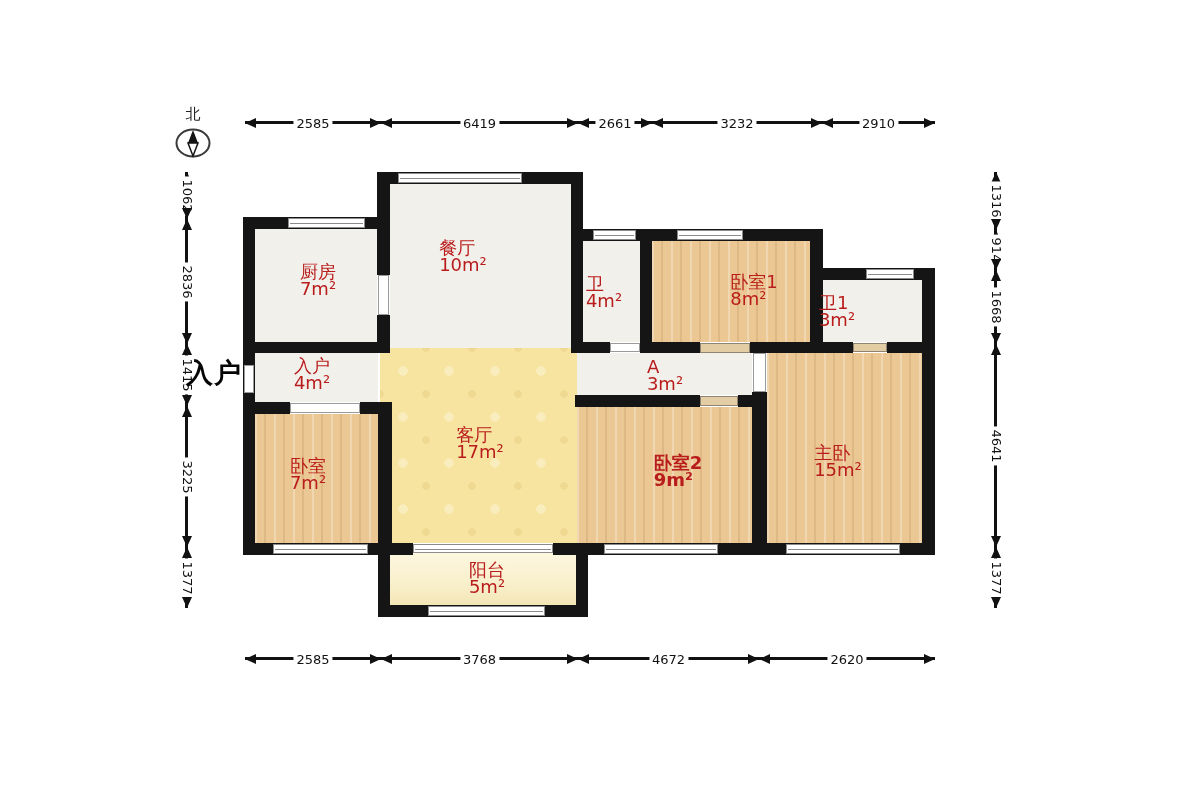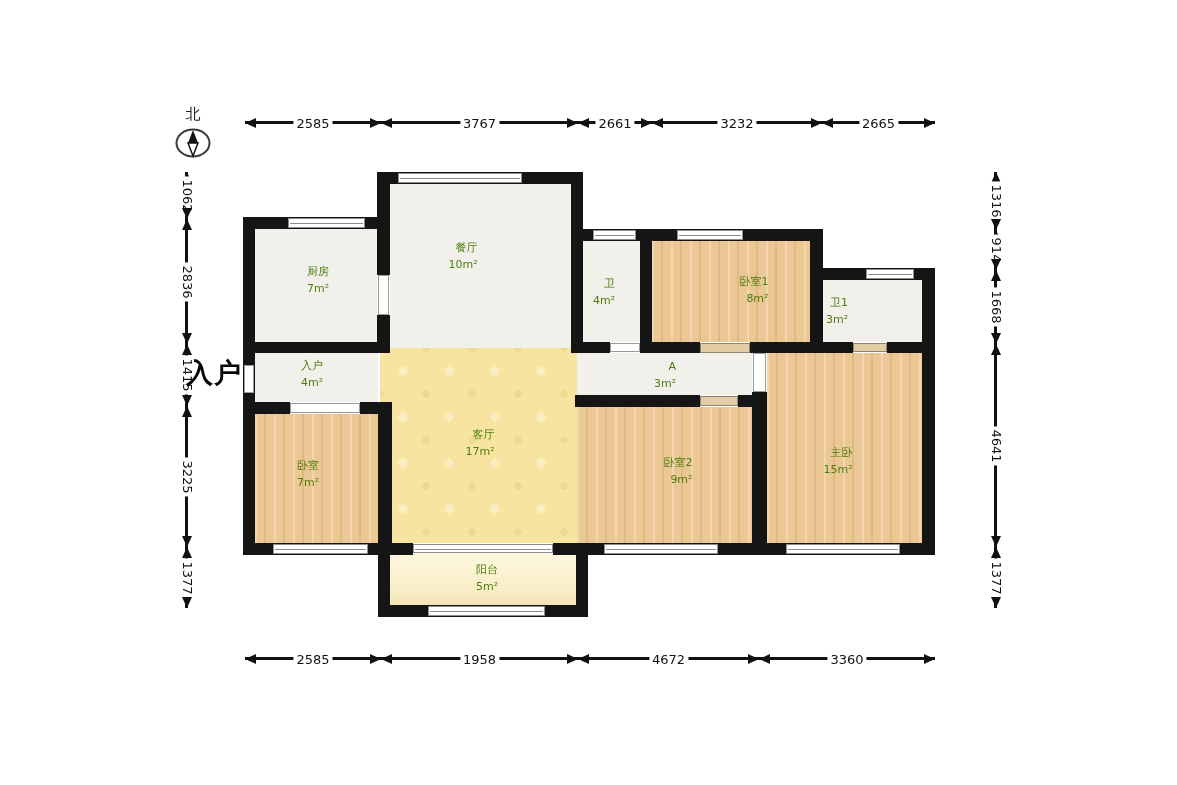--- a/index.html
+++ b/index.html
@@ -27,22 +27,22 @@
   .floor-cream{background:linear-gradient(180deg,#fdf7e0 0%,#f8eec9 65%,#f3e6b6 100%);}
   
   .wall{position:absolute;background:var(--wall,#151515);z-index:2;}
   
   .win{position:absolute;background:#fff;border:1.2px solid #8c8c8c;box-sizing:border-box;z-index:3;}
   .win::after{content:"";position:absolute;left:1px;right:1px;top:50%;height:1px;background:#8c8c8c;}
   .win-v::after{left:50%;top:1px;bottom:1px;width:1px;height:auto;}
   .door{position:absolute;background:#fff;border:1px solid #9a9a9a;box-sizing:border-box;z-index:3;}
   .door-tan{background:#e3cda4;border-color:#8f8371;}
   
-  .room-label{position:absolute;transform:translate(-50%,-50%);text-align:right;z-index:4;
-    font-size:11px;line-height:17px;color:#4d7c0f;white-space:nowrap;}
+  .room-label{position:absolute;transform:translate(-50%,-50%);text-align:left;z-index:4;
+    font-size:18px;line-height:17px;color:#b91c1c;white-space:nowrap;}
   
   .dim-h{position:absolute;height:3px;background:#111;z-index:5;}
   .dim-h::before{content:"";position:absolute;left:0;top:50%;transform:translateY(-50%);
     border-top:5px solid transparent;border-bottom:5px solid transparent;border-right:11px solid #111;}
   .dim-h::after{content:"";position:absolute;right:0;top:50%;transform:translateY(-50%);
     border-top:5px solid transparent;border-bottom:5px solid transparent;border-left:11px solid #111;}
   .dim-v{position:absolute;width:3px;background:#111;z-index:5;}
   .dim-v::before{content:"";position:absolute;top:0;left:50%;transform:translateX(-50%);
     border-left:5px solid transparent;border-right:5px solid transparent;border-bottom:11px solid #111;}
   .dim-v::after{content:"";position:absolute;bottom:0;left:50%;transform:translateX(-50%);
@@ -168,56 +168,56 @@
     <div>8m²</div>
   </div>
   <div class="room-label" style="left:837px;top:311px;">
     <div>卫1</div>
     <div>3m²</div>
   </div>
   <div class="room-label" style="left:665px;top:375px;">
     <div>A</div>
     <div>3m²</div>
   </div>
-  <div class="room-label" style="left:678px;top:471px;">
+  <div class="room-label" style="left:678px;top:471px;font-weight:bold;">
     <div>卧室2</div>
     <div>9m²</div>
   </div>
   <div class="room-label" style="left:838px;top:449px;margin-top:12px;">
     <div>主卧</div>
     <div>15m²</div>
   </div>
 
   <div class="dim-h" style="left:245px;top:121px;width:136px;">
       <span class="lbl">2585</span>
     </div>
   <div class="dim-h" style="left:381px;top:121px;width:197px;">
-      <span class="lbl">3767</span>
+      <span class="lbl">6419</span>
     </div>
   <div class="dim-h" style="left:578px;top:121px;width:74px;">
       <span class="lbl">2661</span>
     </div>
   <div class="dim-h" style="left:652px;top:121px;width:170px;">
       <span class="lbl">3232</span>
     </div>
   <div class="dim-h" style="left:822px;top:121px;width:113px;">
-      <span class="lbl">2665</span>
+      <span class="lbl">2910</span>
     </div>
 
   <div class="dim-h" style="left:245px;top:657px;width:136px;">
       <span class="lbl">2585</span>
     </div>
   <div class="dim-h" style="left:381px;top:657px;width:197px;">
-      <span class="lbl">1958</span>
+      <span class="lbl">3768</span>
     </div>
   <div class="dim-h" style="left:578px;top:657px;width:181px;">
       <span class="lbl">4672</span>
     </div>
   <div class="dim-h" style="left:759px;top:657px;width:176px;">
-      <span class="lbl">3360</span>
+      <span class="lbl">2620</span>
     </div>
 
   <div class="dim-v" style="left:185px;top:172px;height:47px;">
       <span class="lbl">1062</span>
     </div>
   <div class="dim-v" style="left:185px;top:219px;height:125px;">
       <span class="lbl">2836</span>
     </div>
   <div class="dim-v" style="left:185px;top:344px;height:62px;">
       <span class="lbl">1415</span>

